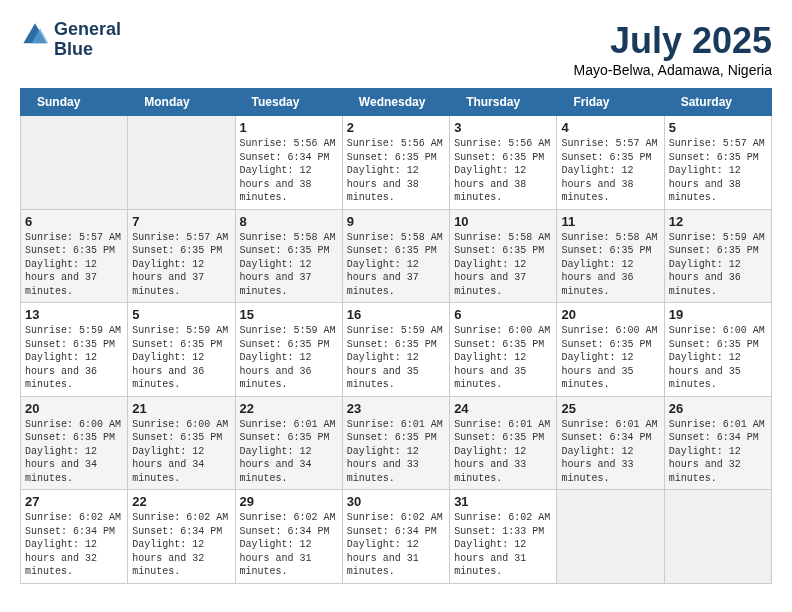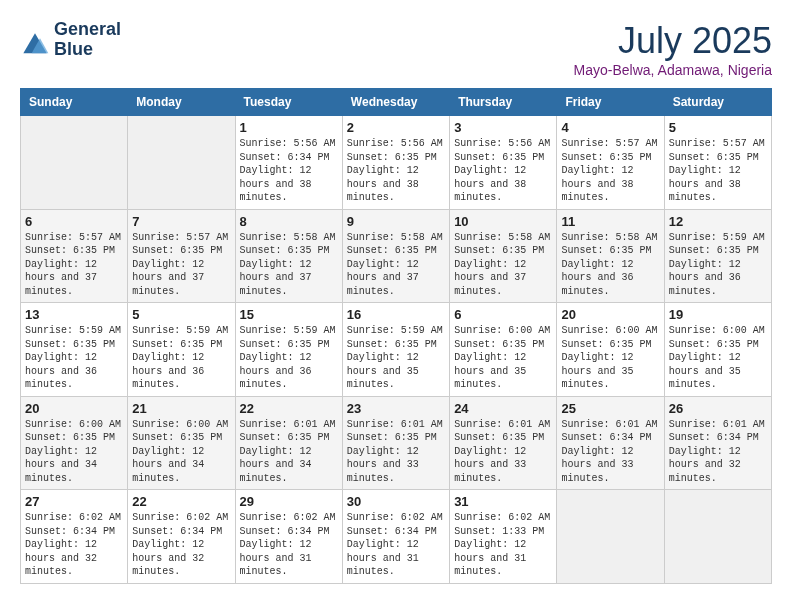--- a/index.html
+++ b/index.html
@@ -11,58 +11,58 @@
       padding: 20px;
     }
     .header {
       display: flex;
       justify-content: space-between;
       align-items: flex-start;
       margin-bottom: 10px;
     }
     .logo {
       display: flex;
-      align-items: flex-end;
+      align-items: flex-start;
     }
     .logo-text {
       font-size: 18px;
       font-weight: bold;
       color: #1a3a5c;
       line-height: 1.1;
     }
     .logo-icon {
       width: 30px;
       height: 30px;
       margin-right: 4px;
       position: relative;
     }
     .title-block {
       text-align: right;
     }
     .month-title {
       font-size: 36px;
-      font-weight: normal;
+      font-weight: bold;
       color: #1a3a5c;
     }
     .location {
       font-size: 14px;
-      color: #701a75;
+      color: #000000;
       text-align: center;
     }
     table {
       width: 100%;
       border-collapse: collapse;
       border: 1px solid #ccc;
     }
     th {
       background-color: #2e6da4;
       color: #fff;
       font-size: 12px;
       font-weight: bold;
-      padding: 6px 8px;
+      padding: 6px 16px;
       text-align: left;
       border: 1px solid #2e6da4;
     }
     td {
       width: 14.28%;
       vertical-align: top;
       border: 1px solid #ccc;
       padding: 4px;
       min-height: 80px;
       height: 90px;

